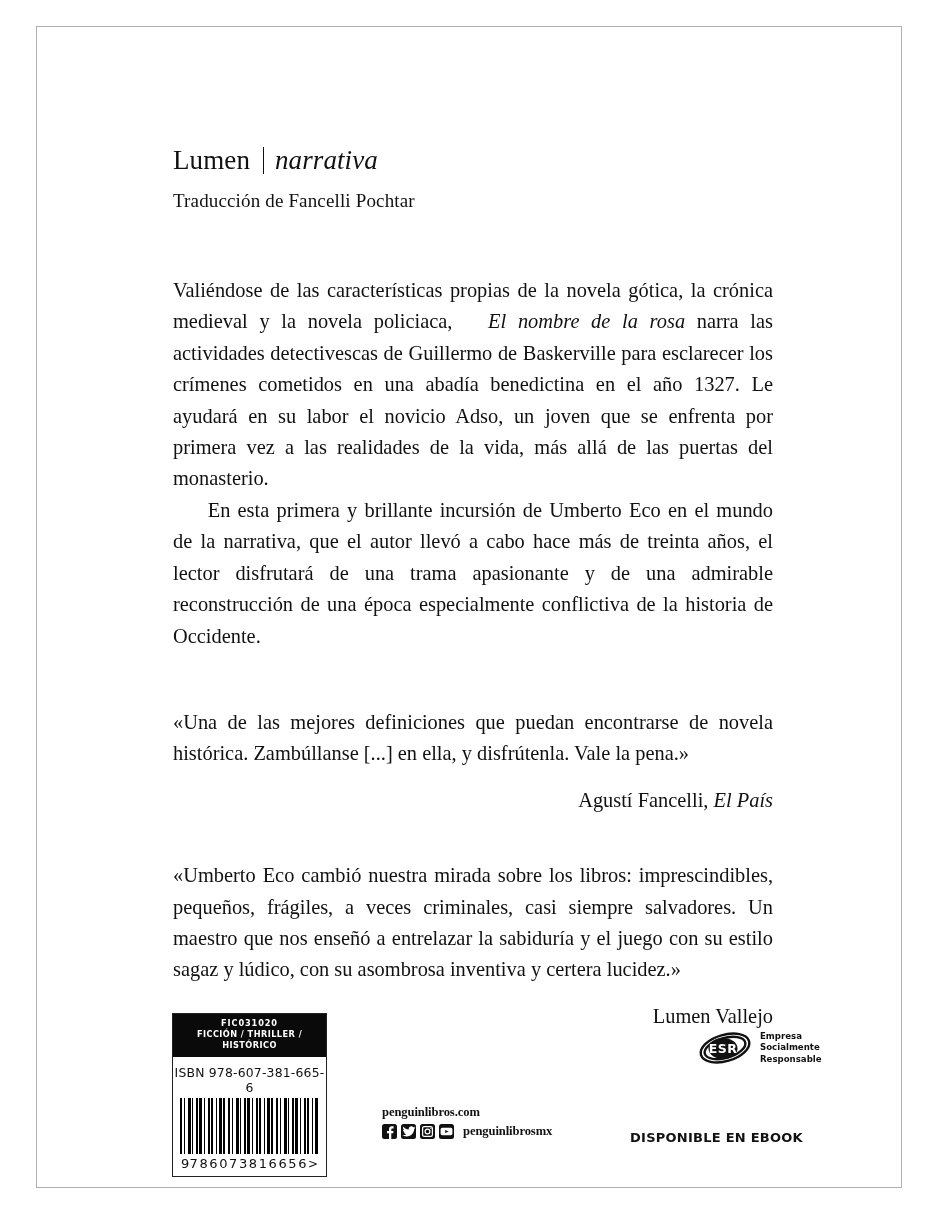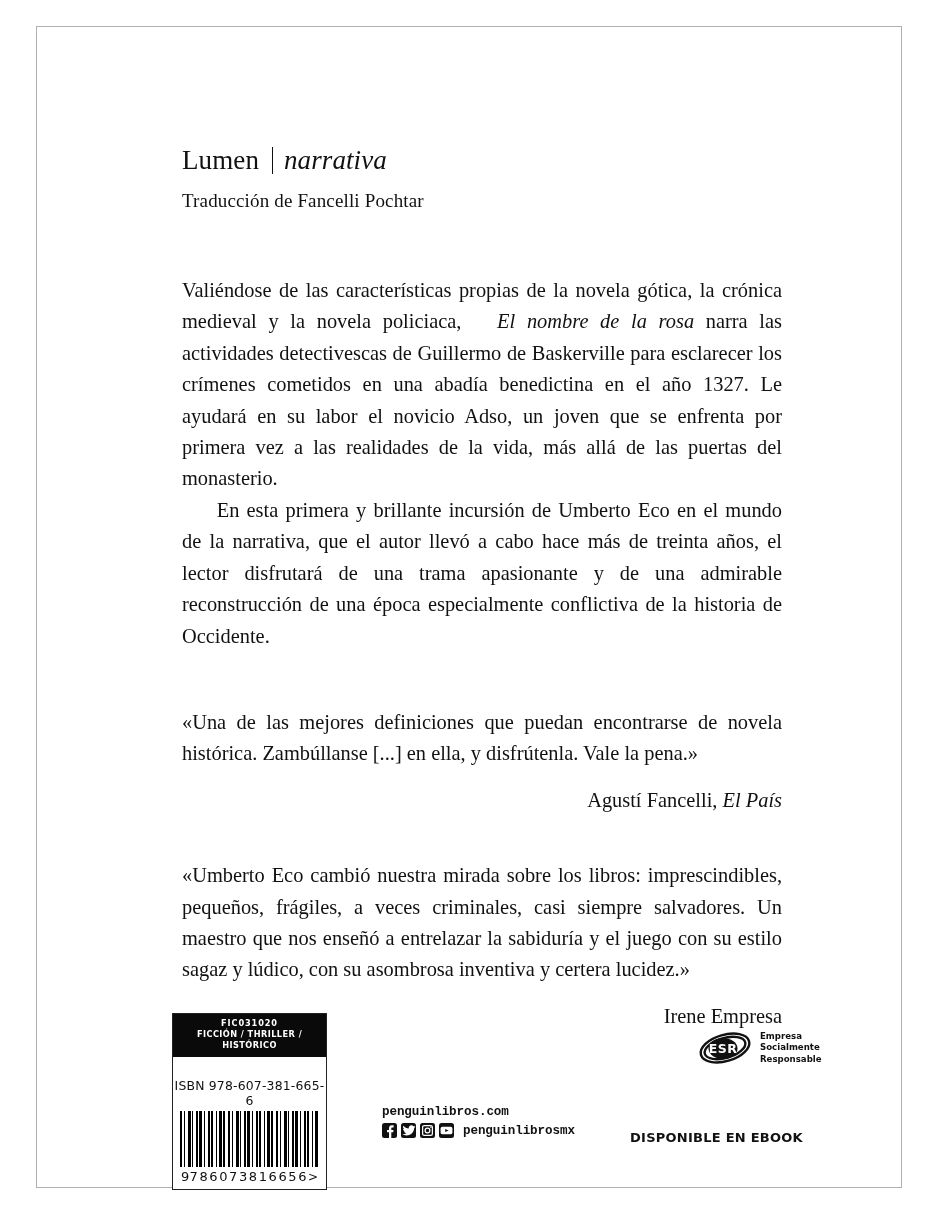--- a/index.html
+++ b/index.html
@@ -24,21 +24,21 @@
     width: 866px;
     height: 1162px;
     border: 1.5px solid #b0b0b2;
     box-sizing: border-box;
     background: #ffffff;
   }
 
   
   .content {
     position: absolute;
-    left: 145px;   
+    left: 136px;   
     top: 118px;
     width: 600px;
   }
 
   
   .imprint {
     font-size: 27px;
     line-height: 1.15;
     letter-spacing: .1px;
     white-space: nowrap;
@@ -123,21 +123,21 @@
     font-size: 8.2px;
     font-weight: 700;
     letter-spacing: .45px;
     line-height: 1.3;
     margin-top: 1px;
   }
   .isbn-text {
     text-align: center;
     font-size: 12.4px;
     letter-spacing: .2px;
-    padding: 21px 0 3px;
+    padding: 8px 0 3px;
     color: #111;
   }
   .bars {
     height: 56px;
     margin: 0 7px;
     background-repeat: repeat-x;
     background-size: 48px 100%;
     background-image:
       repeating-linear-gradient(to right,
         #000 0px,  #000 2px,  #fff 2px,  #fff 4px,
@@ -163,21 +163,21 @@
     color: #111;
   }
   .barcode-digits .grp { letter-spacing: 1.6px; }
   .barcode-digits .tail { font-size: 12px; }
 
   
   .penguin {
     position: absolute;
     left: 346px;
     top: 99px;
-    font-family: Liberation Mono, monospace;
+    font-family: Liberation Serif, serif;
     color: #111;
   }
   .penguin-url {
     font-size: 12.6px;
     font-weight: 700;
     letter-spacing: -.1px;
   }
   .penguin-social {
     display: flex;
     align-items: center;
@@ -247,21 +247,21 @@
       <p>En esta primera y brillante incursión de Umberto Eco en el mundo de la narrativa, que el autor llevó a cabo hace más de treinta años, el lector disfrutará de una trama apasionante y de una admirable reconstrucción de una época especialmente conflictiva de la historia de Occidente.</p>
     </div>
 
     <div class="quote-block quote-1">
       <div class="quote-text">«Una de las mejores definiciones que puedan encontrarse de novela histórica. Zambúllanse [...] en ella, y disfrútenla. Vale la pena.»</div>
       <div class="quote-attrib"><span>Agustí Fancelli, </span><i>El País</i></div>
     </div>
 
     <div class="quote-block quote-2">
       <div class="quote-text">«Umberto Eco cambió nuestra mirada sobre los libros: imprescindibles, pequeños, frágiles, a veces criminales, casi siempre salvadores. Un maestro que nos enseñó a entrelazar la sabiduría y el juego con su estilo sagaz y lúdico, con su asombrosa inventiva y certera lucidez.»</div>
-      <div class="quote-attrib"><span>Irene Empresa</span></div>
+      <div class="quote-attrib"><span>Lumen Vallejo</span></div>
     </div>
 
   </div>
 </div>
 
 <div class="bottom">
 
   <div class="barcode-card">
     <div class="bisac">
       <div class="bisac-code">FIC031020</div>

